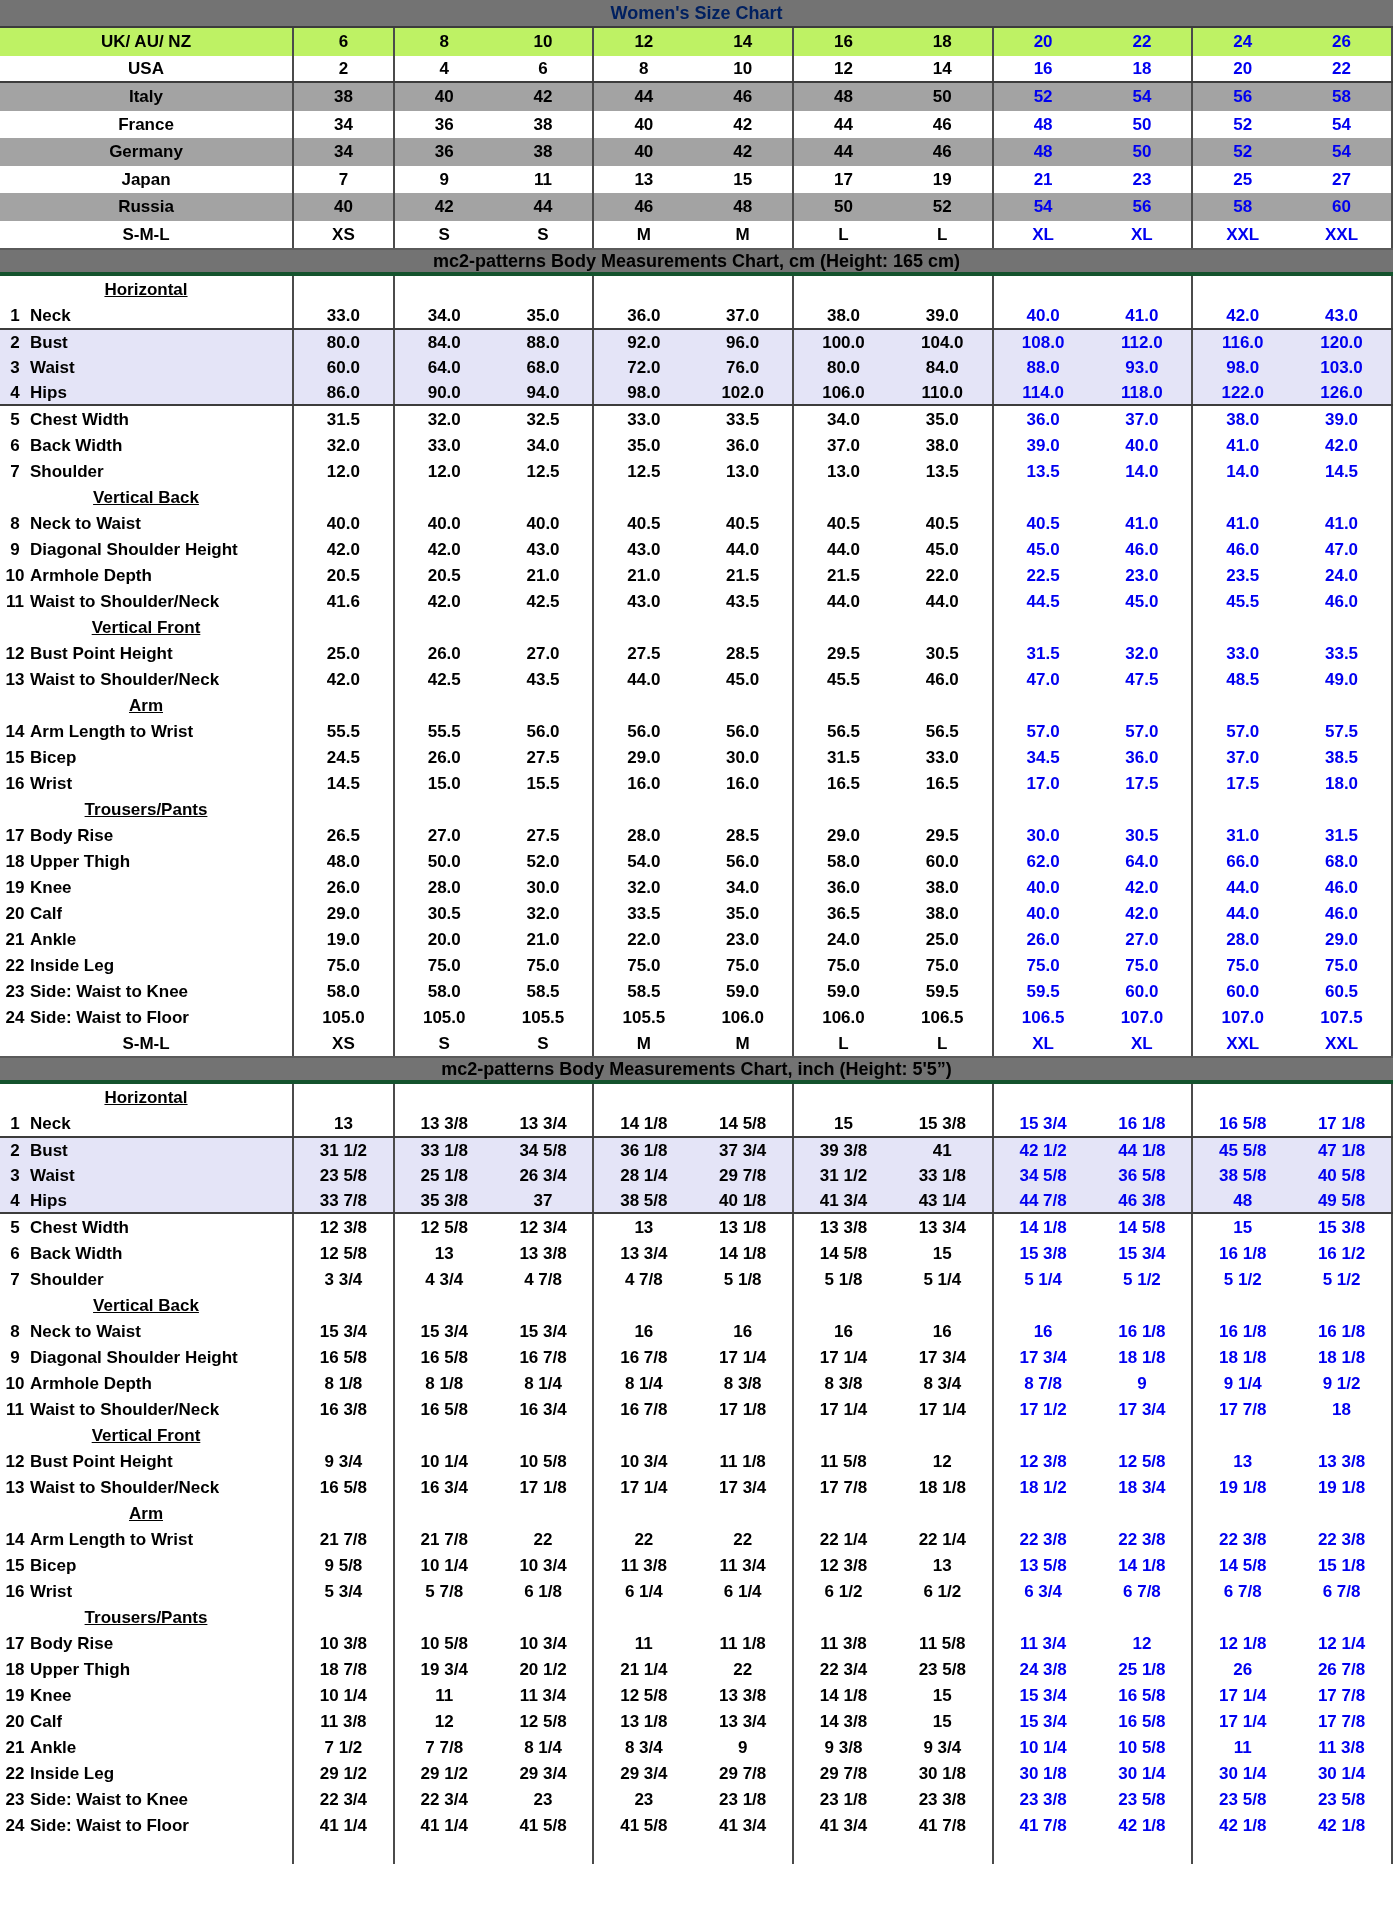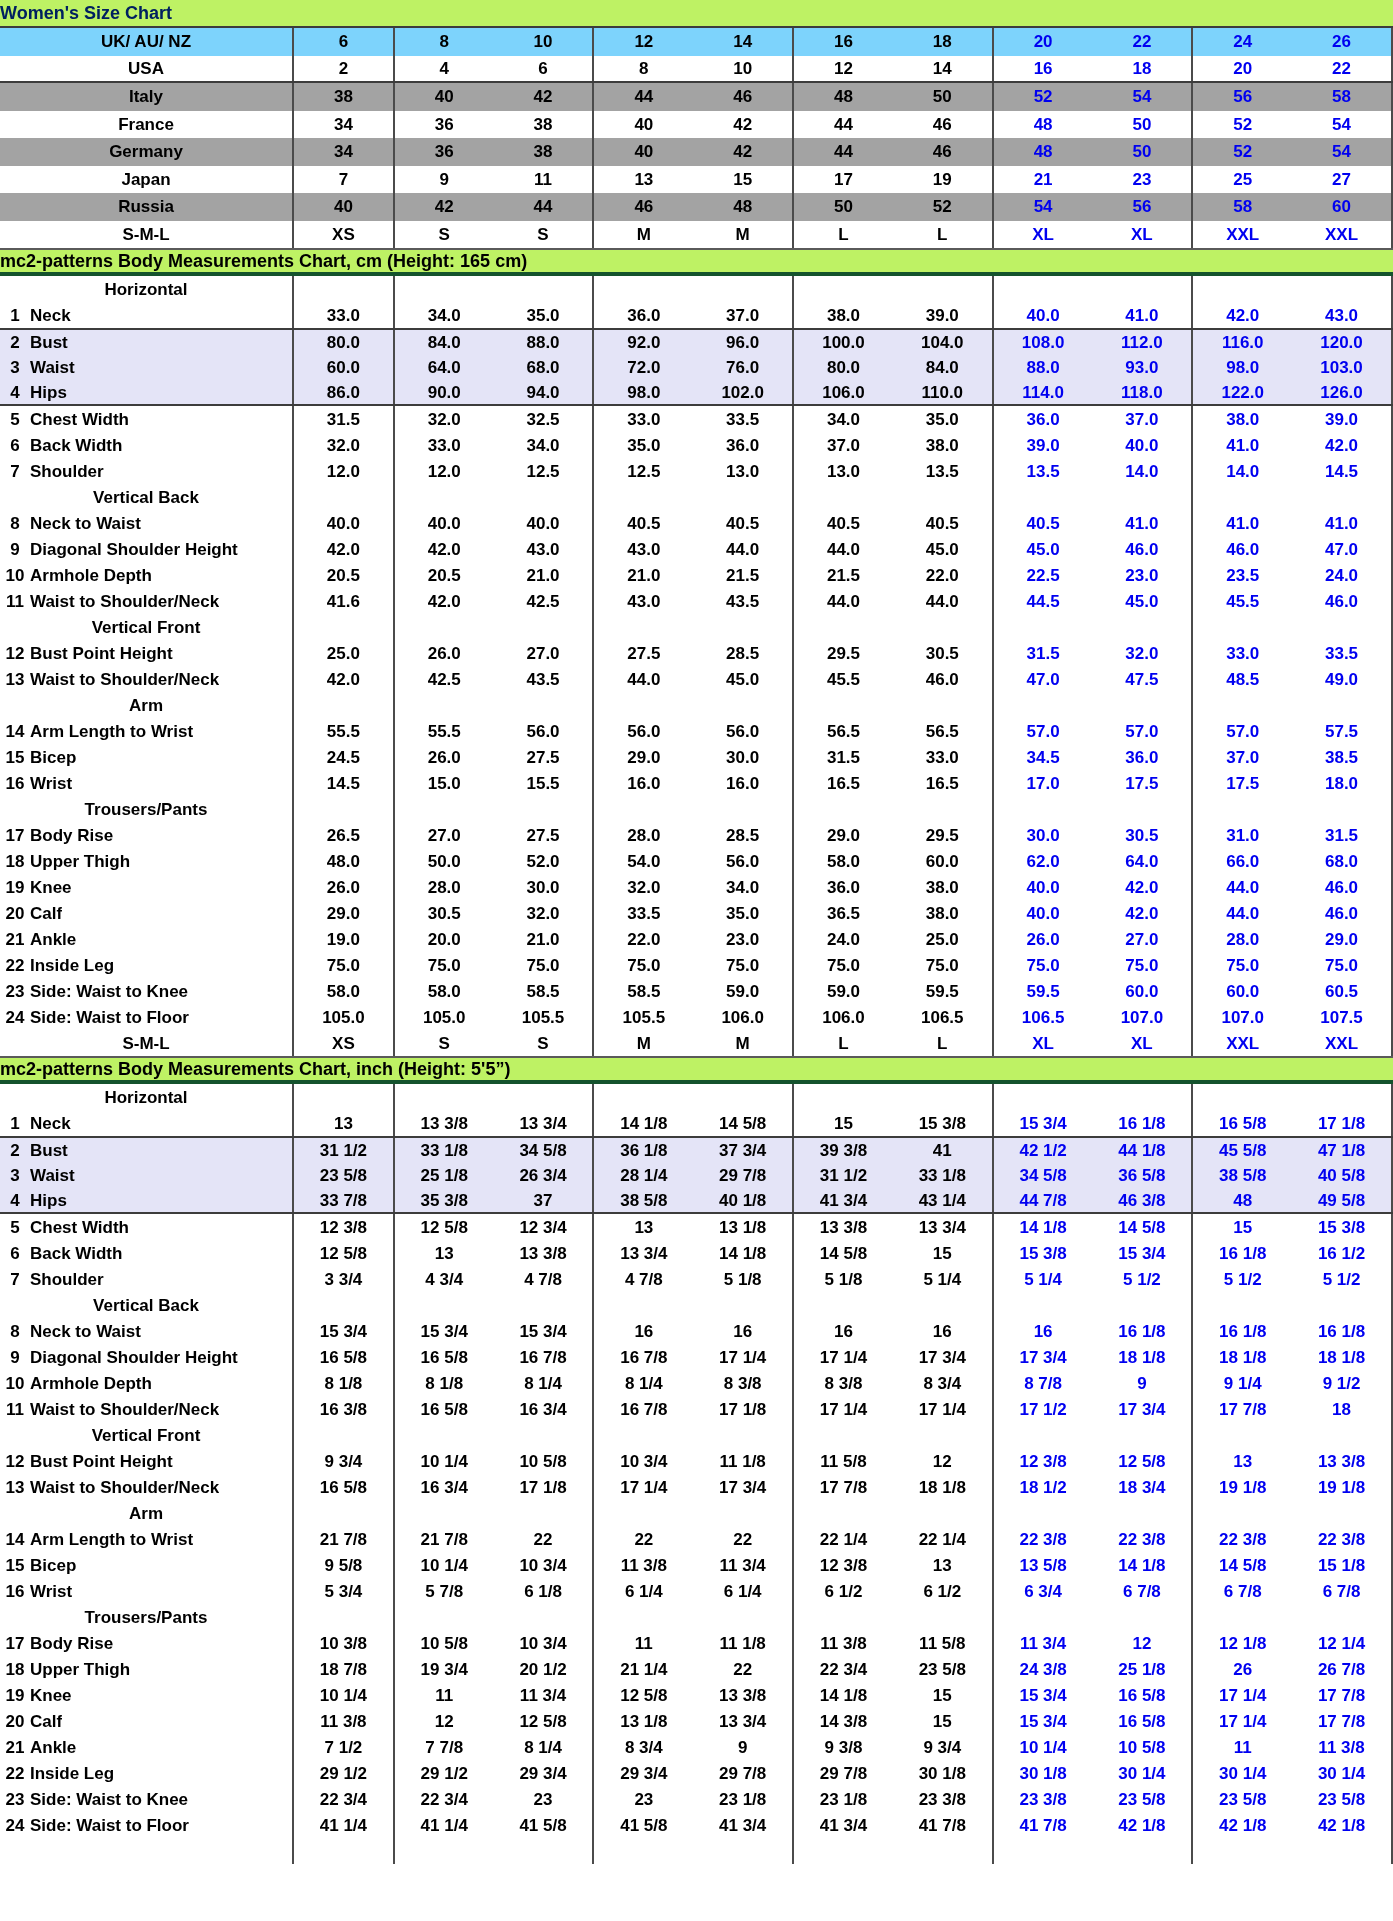--- a/index.html
+++ b/index.html
@@ -3,45 +3,45 @@
 <meta charset="utf-8">
 <style>
   * { box-sizing: border-box; }
   html, body { margin: 0; padding: 0; background: #ffffff; }
   #chart {
     width: 1393px; height: 1921px; background: #ffffff;
     font-family: "Liberation Sans", "DejaVu Sans", sans-serif;
     font-weight: 700; color: #000; position: relative; overflow: hidden;
   }
   .bar {
-    display: flex; align-items: center; 
-    font-size: 18px; background: #bef264;
+    display: flex; align-items: center; justify-content: center;
+    font-size: 18px; background: #737373;
   }
   #title-bar { height: 28px; color: #002060; border-bottom: 2px solid #3c3c3c; }
   .section-bar { height: 28px; border-top: 2px solid #5a5a5a; border-bottom: 4px solid #14532d; }
   .row { display: flex; width: 100%; }
   .conv { height: 27.5px; }
   .m { height: 26px; }
   .cell {
     display: flex; align-items: center; justify-content: center;
     font-size: 17px; line-height: 1; min-width: 0; white-space: nowrap;
   }
   .label { flex: 0 0 294px; }
   .val { flex: 1 1 0; }
   .vr { border-right: 2px solid #4b4b4b; }
   .blue { color: #0000F0; }
-  .band-yellow { background: #7dd3fc; text-align: center; }
+  .band-yellow { background: #bef264; text-align: center; }
   .band-gray { background: #a3a3a3; }
   .band-lavender { background: #E4E4F7; }
   .bt { border-top: 2px solid #3c3c3c; }
   .bb { border-bottom: 2px solid #3c3c3c; }
   .data-label { justify-content: flex-start; }
   .num { flex: 0 0 30px; text-align: center; }
   .nm { white-space: nowrap; overflow: hidden; }
-  .sub { }
+  .sub { text-decoration: underline; }
 </style>
 </head>
 <body>
 
 <div id="chart">
   <div id="title-bar" class="bar">
     <span>Women's Size Chart</span>
   </div>
 
   <div id="conversion-rows">

